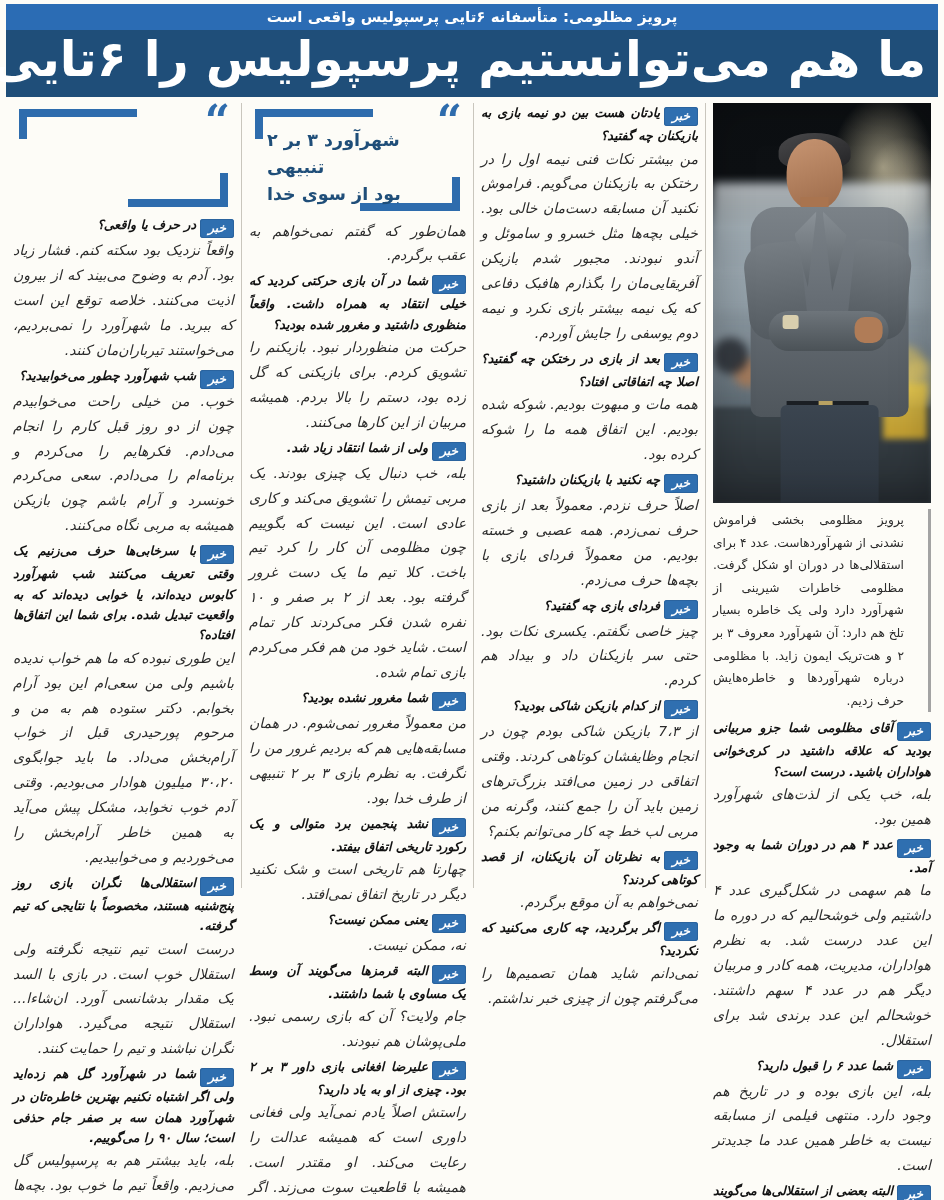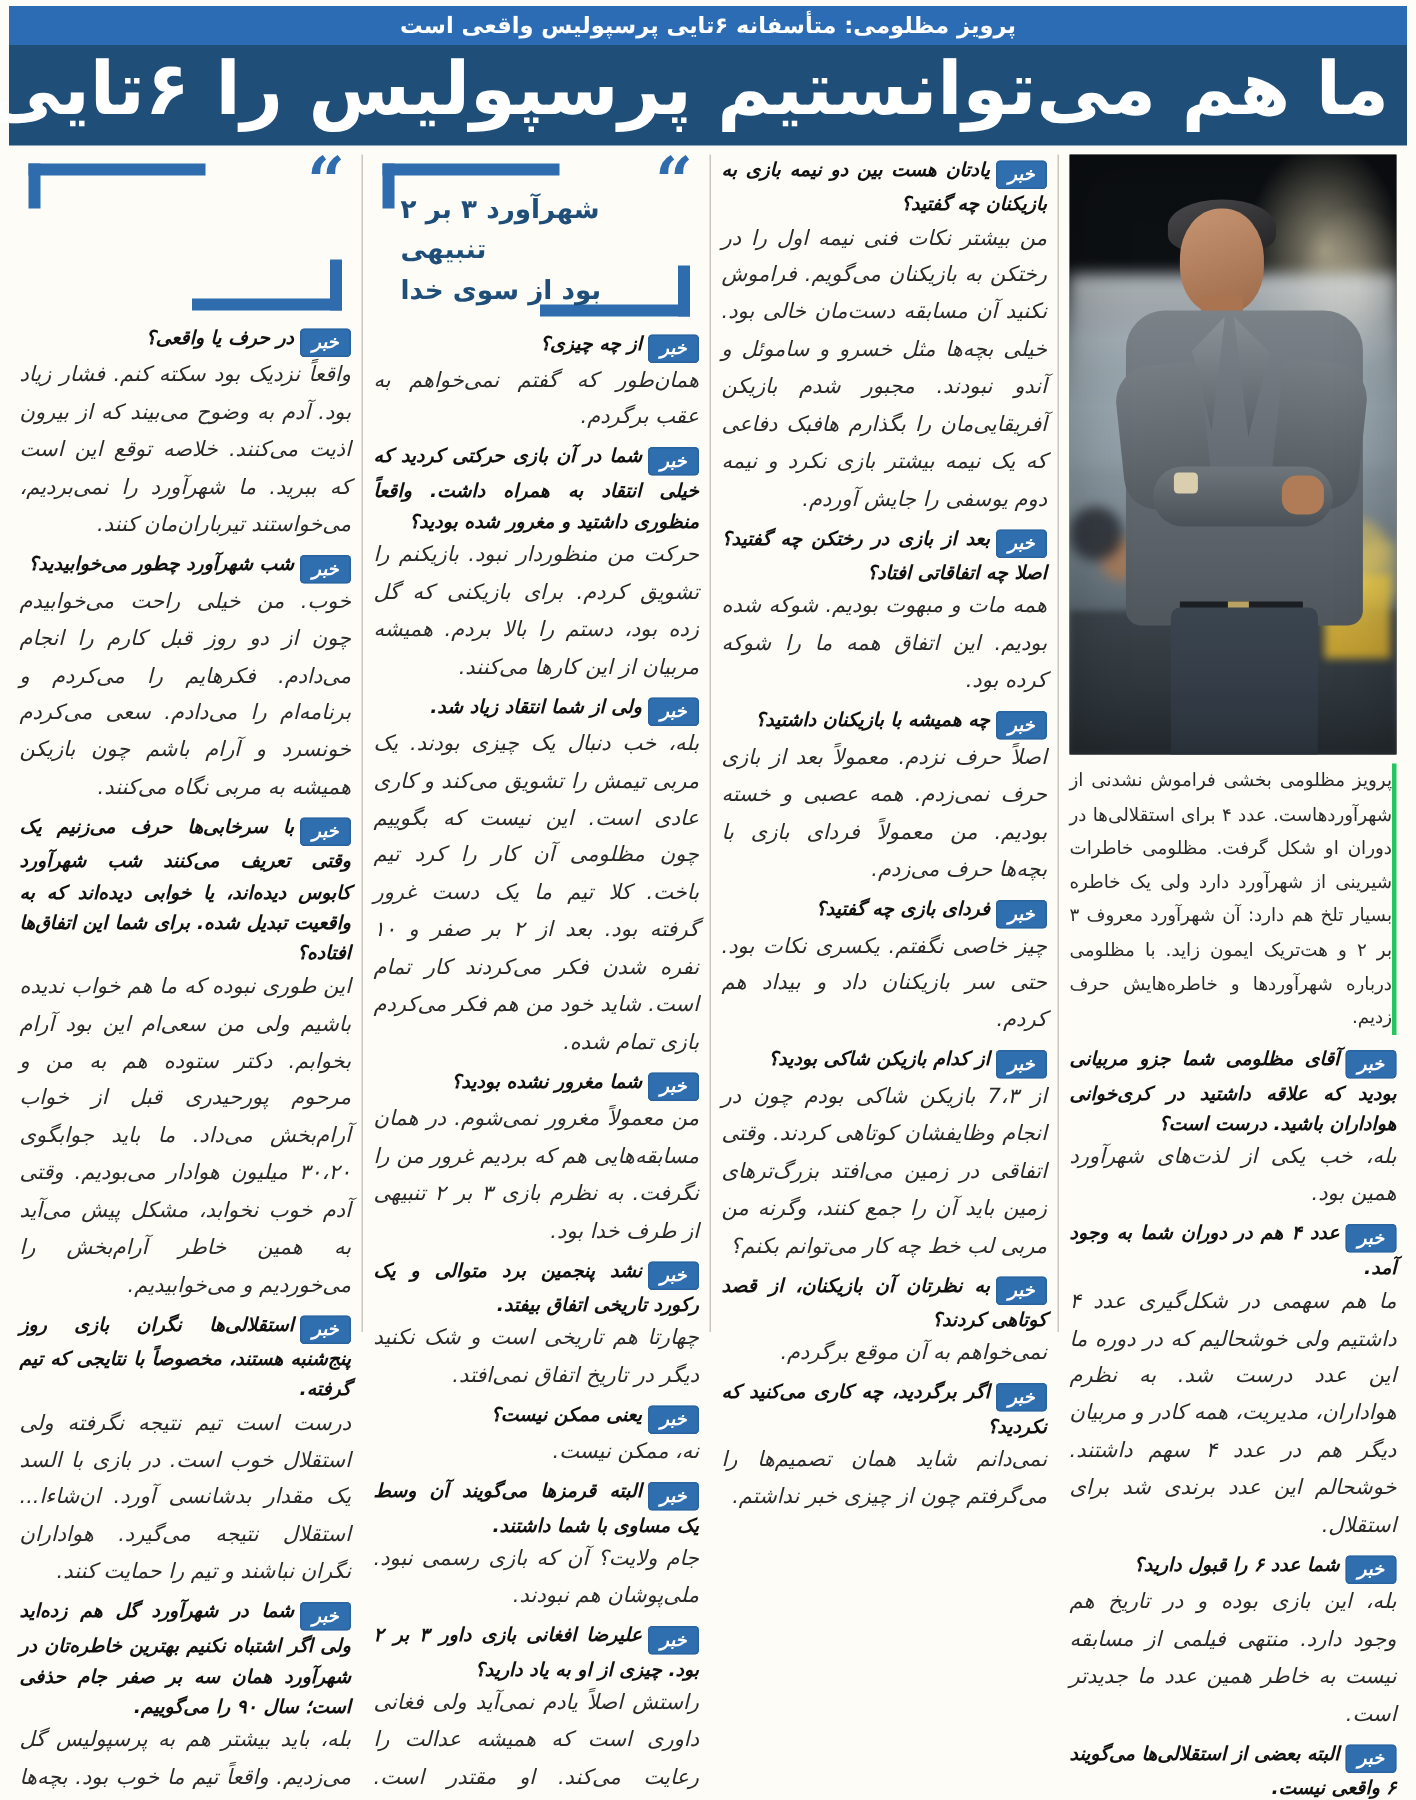--- a/index.html
+++ b/index.html
@@ -260,22 +260,22 @@
     box-shadow:inset 0 0 40px rgba(0,0,0,.25);
   }
 
   
   .intro{
     direction:rtl;
     text-align:justify;
     font-size:12.2px;
     line-height:1.85;
     color:#2b2b2b;
-    border-right:3px solid #22c55e;
-    padding-right:0;
+    border-right:3px solid #a3a3a3;
+    padding-right:24px;
     margin-bottom:6px;
   }
   .q{
     font-size:12.6px;
     font-weight:bold;
     color:#111;
     line-height:1.62;
     text-align:justify;
     margin:0;
   }
@@ -357,21 +357,21 @@
           <p class="a">آنهایی که مطالعه دارند، می‌دانند واقعی است و باید آن را پذیرفت. متأسفانه این مسابقه واقعی بوده است.</p>
         </div>
     </div>
 
     <div class="col col-2">
       <div class="colbody">
           <p class="q"><span class="badge">خبر</span><span>یادتان هست بین دو نیمه بازی به بازیکنان چه گفتید؟</span></p>
           <p class="a">من بیشتر نکات فنی نیمه اول را در رختکن به بازیکنان می‌گویم. فراموش نکنید آن مسابقه دست‌مان خالی بود. خیلی بچه‌ها مثل خسرو و ساموئل و آندو نبودند. مجبور شدم بازیکن آفریقایی‌مان را بگذارم هافبک دفاعی که یک نیمه بیشتر بازی نکرد و نیمه دوم یوسفی را جایش آوردم.</p>
           <p class="q"><span class="badge">خبر</span><span>بعد از بازی در رختکن چه گفتید؟ اصلا چه اتفاقاتی افتاد؟</span></p>
           <p class="a">همه مات و مبهوت بودیم. شوکه شده بودیم. این اتفاق همه ما را شوکه کرده بود.</p>
-          <p class="q"><span class="badge">خبر</span><span>چه همیشه با بازیکنان داشتید؟</span></p>
+          <p class="q"><span class="badge">خبر</span><span>چه نکنید با بازیکنان داشتید؟</span></p>
           <p class="a">اصلاً حرف نزدم. معمولاً بعد از بازی حرف نمی‌زدم. همه عصبی و خسته بودیم. من معمولاً فردای بازی با بچه‌ها حرف می‌زدم.</p>
           <p class="q"><span class="badge">خبر</span><span>فردای بازی چه گفتید؟</span></p>
           <p class="a">چیز خاصی نگفتم. یکسری نکات بود. حتی سر بازیکنان داد و بیداد هم کردم.</p>
           <p class="q"><span class="badge">خبر</span><span>از کدام بازیکن شاکی بودید؟</span></p>
           <p class="a">از 7،۳ بازیکن شاکی بودم چون در انجام وظایفشان کوتاهی کردند. وقتی اتفاقی در زمین می‌افتد بزرگ‌ترهای زمین باید آن را جمع کنند، وگرنه من مربی لب خط چه کار می‌توانم بکنم؟</p>
           <p class="q"><span class="badge">خبر</span><span>به نظرتان آن بازیکنان، از قصد کوتاهی کردند؟</span></p>
           <p class="a">نمی‌خواهم به آن موقع برگردم.</p>
           <p class="q"><span class="badge">خبر</span><span>اگر برگردید، چه کاری می‌کنید که نکردید؟</span></p>
           <p class="a">نمی‌دانم شاید همان تصمیم‌ها را می‌گرفتم چون از چیزی خبر نداشتم.</p>
         </div>
@@ -381,21 +381,20 @@
       <div class="quotehead">
         <span class="qmark">“</span>
         <span class="qbracket-top"></span>
         <span class="qbracket-bot"></span>
         <div class="qtext">
             <div>شهرآورد ۳ بر ۲ تنبیهی</div>
             <div>بود از سوی خدا</div>
           </div>
       </div>
       <div class="colbody">
-          <p class="q"><span class="badge">خبر</span><span>از چه چیزی؟</span></p>
           <p class="a">همان‌طور که گفتم نمی‌خواهم به عقب برگردم.</p>
           <p class="q"><span class="badge">خبر</span><span>شما در آن بازی حرکتی کردید که خیلی انتقاد به همراه داشت. واقعاً منظوری داشتید و مغرور شده بودید؟</span></p>
           <p class="a">حرکت من منظوردار نبود. بازیکنم را تشویق کردم. برای بازیکنی که گل زده بود، دستم را بالا بردم. همیشه مربیان از این کارها می‌کنند.</p>
           <p class="q"><span class="badge">خبر</span><span>ولی از شما انتقاد زیاد شد.</span></p>
           <p class="a">بله، خب دنبال یک چیزی بودند. یک مربی تیمش را تشویق می‌کند و کاری عادی است. این نیست که بگوییم چون مظلومی آن کار را کرد تیم باخت. کلا تیم ما یک دست غرور گرفته بود. بعد از ۲ بر صفر و ۱۰ نفره شدن فکر می‌کردند کار تمام است. شاید خود من هم فکر می‌کردم بازی تمام شده.</p>
           <p class="q"><span class="badge">خبر</span><span>شما مغرور نشده بودید؟</span></p>
           <p class="a">من معمولاً مغرور نمی‌شوم. در همان مسابقه‌هایی هم که بردیم غرور من را نگرفت. به نظرم بازی ۳ بر ۲ تنبیهی از طرف خدا بود.</p>
           <p class="q"><span class="badge">خبر</span><span>نشد پنجمین برد متوالی و یک رکورد تاریخی اتفاق بیفتد.</span></p>
           <p class="a">چهارتا هم تاریخی است و شک نکنید دیگر در تاریخ اتفاق نمی‌افتد.</p>
           <p class="q"><span class="badge">خبر</span><span>یعنی ممکن نیست؟</span></p>

